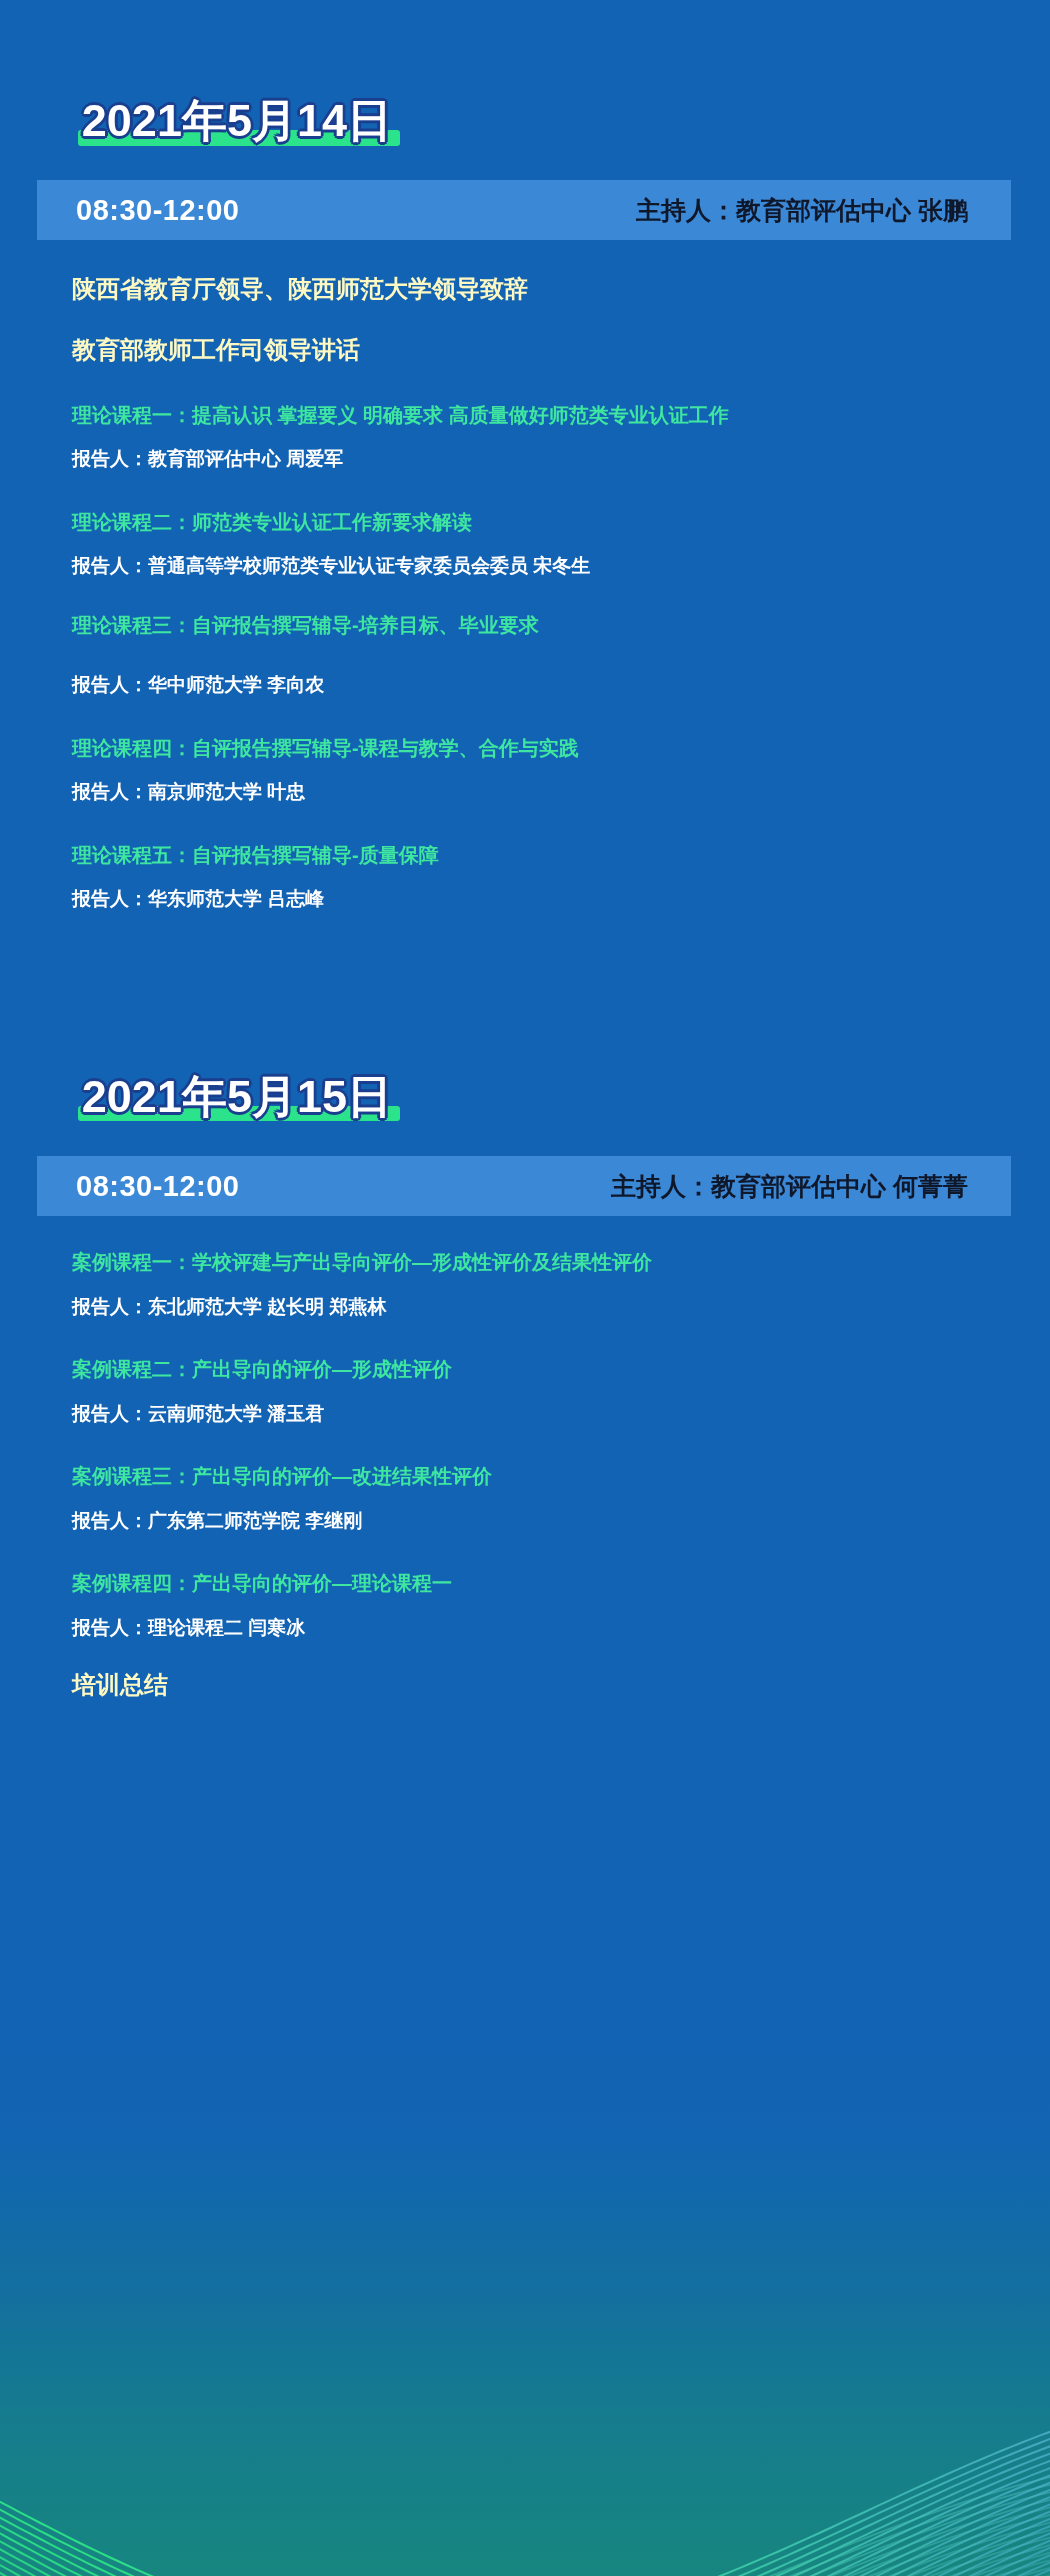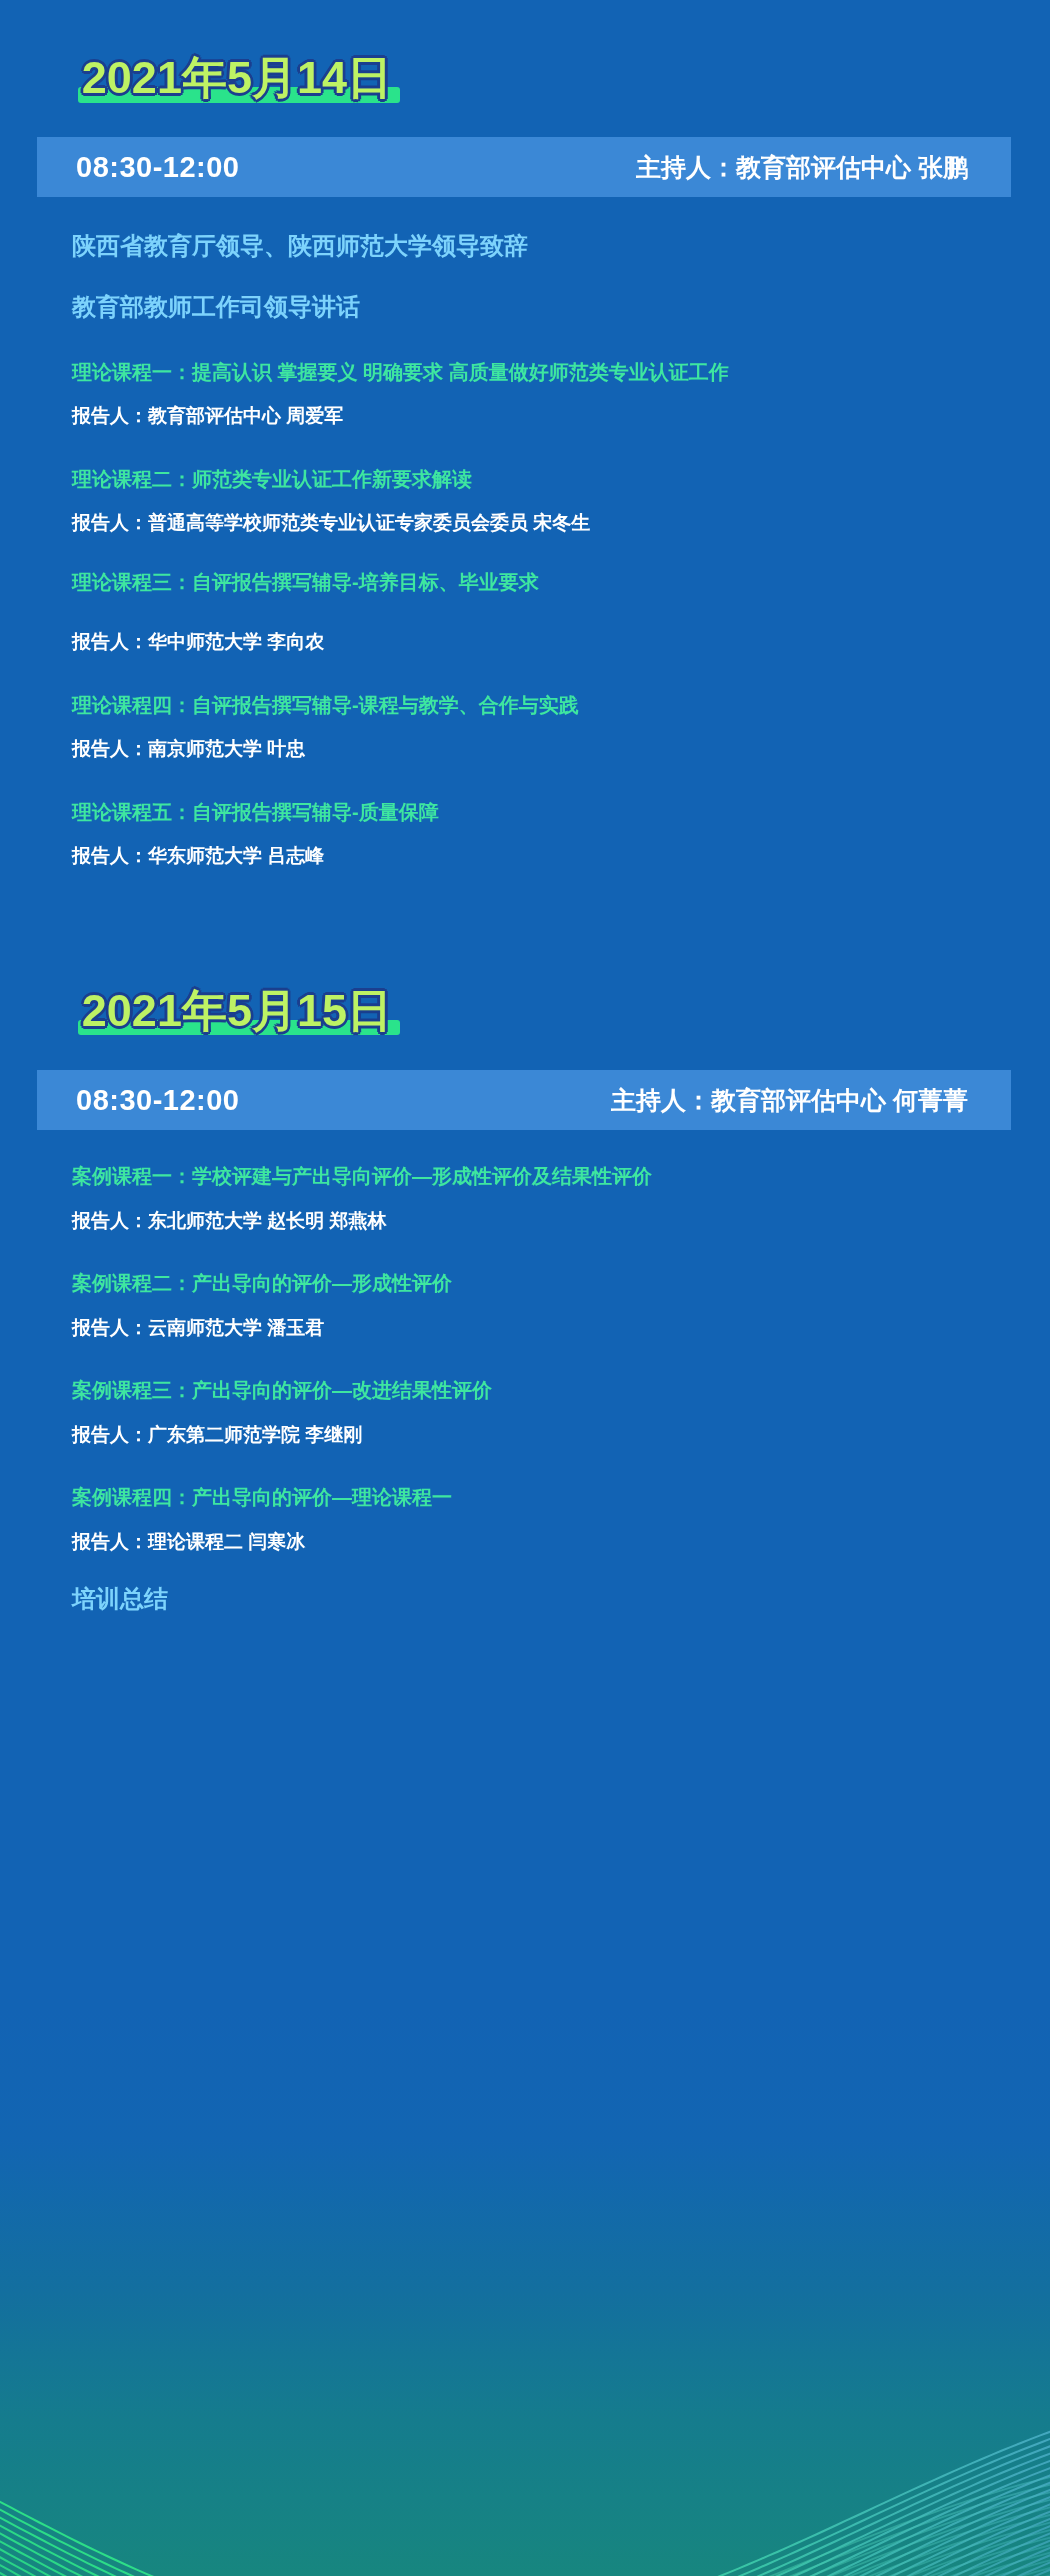--- a/index.html
+++ b/index.html
@@ -54,29 +54,30 @@
     position:relative;
     margin:0 0 0 76px;
     display:inline-block;
   }
   .date-heading {
     position:relative;
     display:inline-block;
     font-size:45px;
     font-weight:bold;
     line-height:1.1;
-    color:#bef264;
+    color:#ffffff;
     letter-spacing:0px;
     padding:0 5.8px 1.9px 5.8px;
     text-shadow:
       -1.9px -1.9px 0 #1b3f8f, 1.9px -1.9px 0 #1b3f8f,
       -1.9px  1.9px 0 #1b3f8f, 1.9px  1.9px 0 #1b3f8f,
       -2.9px  0   0 #1b3f8f, 2.9px  0   0 #1b3f8f,
        0   -2.9px 0 #1b3f8f, 0    2.9px 0 #1b3f8f;
     z-index:2;
+    margin-top:43px;
   }
   .date-underline {
     position:absolute;
     left:1.9px;
     bottom:1.9px;
     width:100%;
     height:15.6px;
     background:#2ae38b;
     border-radius:2.9px;
     z-index:1;
@@ -92,32 +93,32 @@
     padding:0 43px 0 39px;
   }
   .session-time {
     color:#ffffff;
     font-size:29px;
     font-weight:bold;
     letter-spacing:0.5px;
     white-space:nowrap;
   }
   .session-host {
-    color:#ffffff;
+    color:#0f172a;
     font-size:25px;
     font-weight:bold;
     margin-left:auto;
     white-space:nowrap;
   }
 
   
   .session-items { padding:0 39px 0 72px; }
 
   .plain-line {
-    color:#7dd3fc;
+    color:#fef9c3;
     font-size:24px;
     font-weight:bold;
     line-height:1.3;
     white-space:nowrap;
   }
   .course-title {
     color:#3ee6a0;
     font-size:20px;
     font-weight:bold;
     line-height:1.3;

